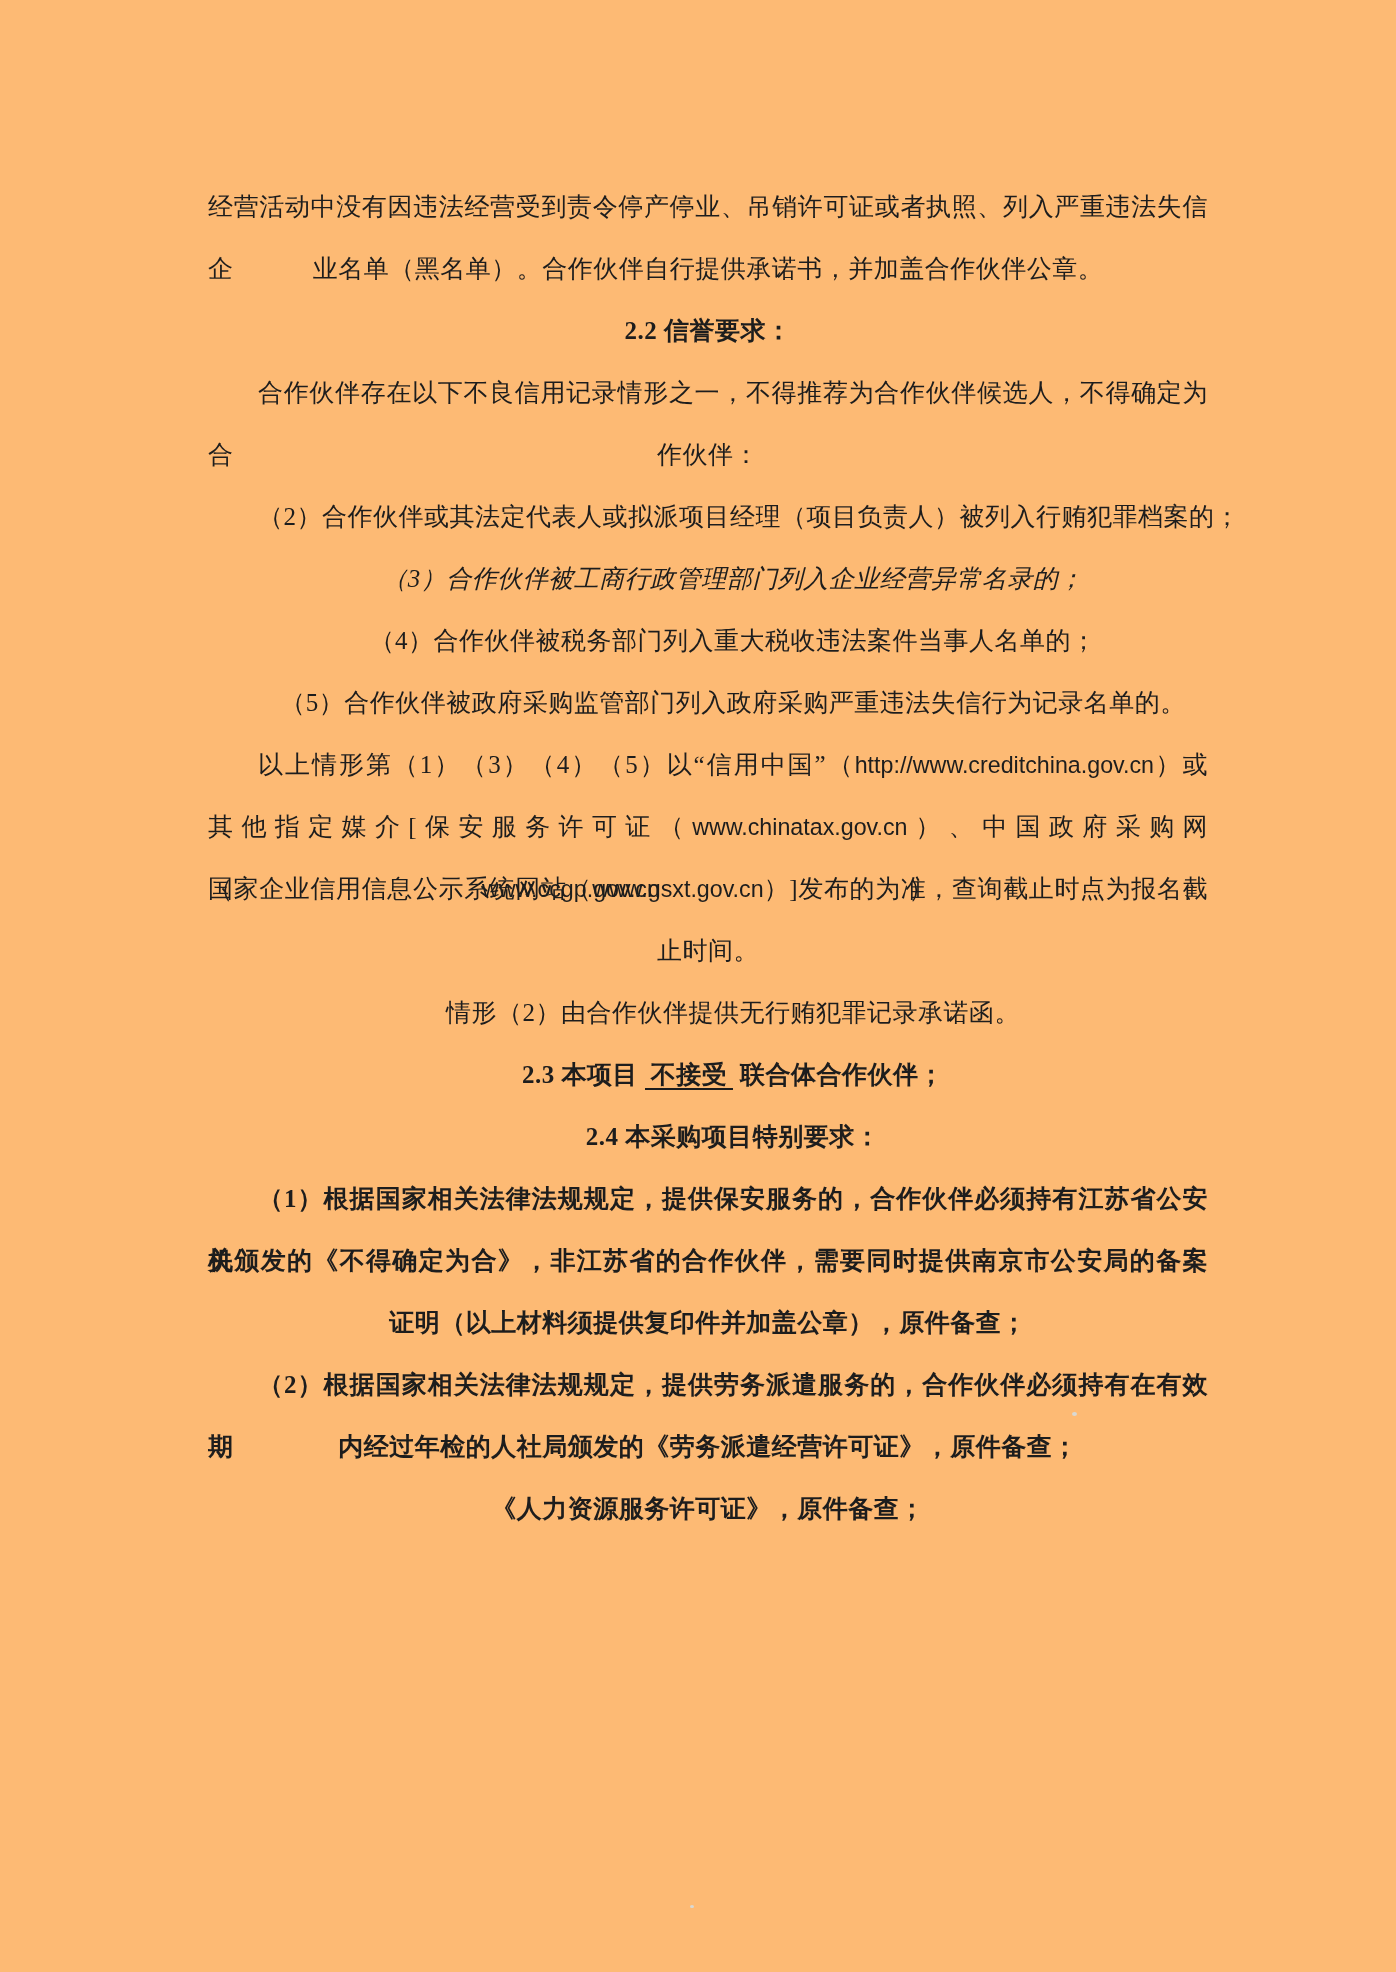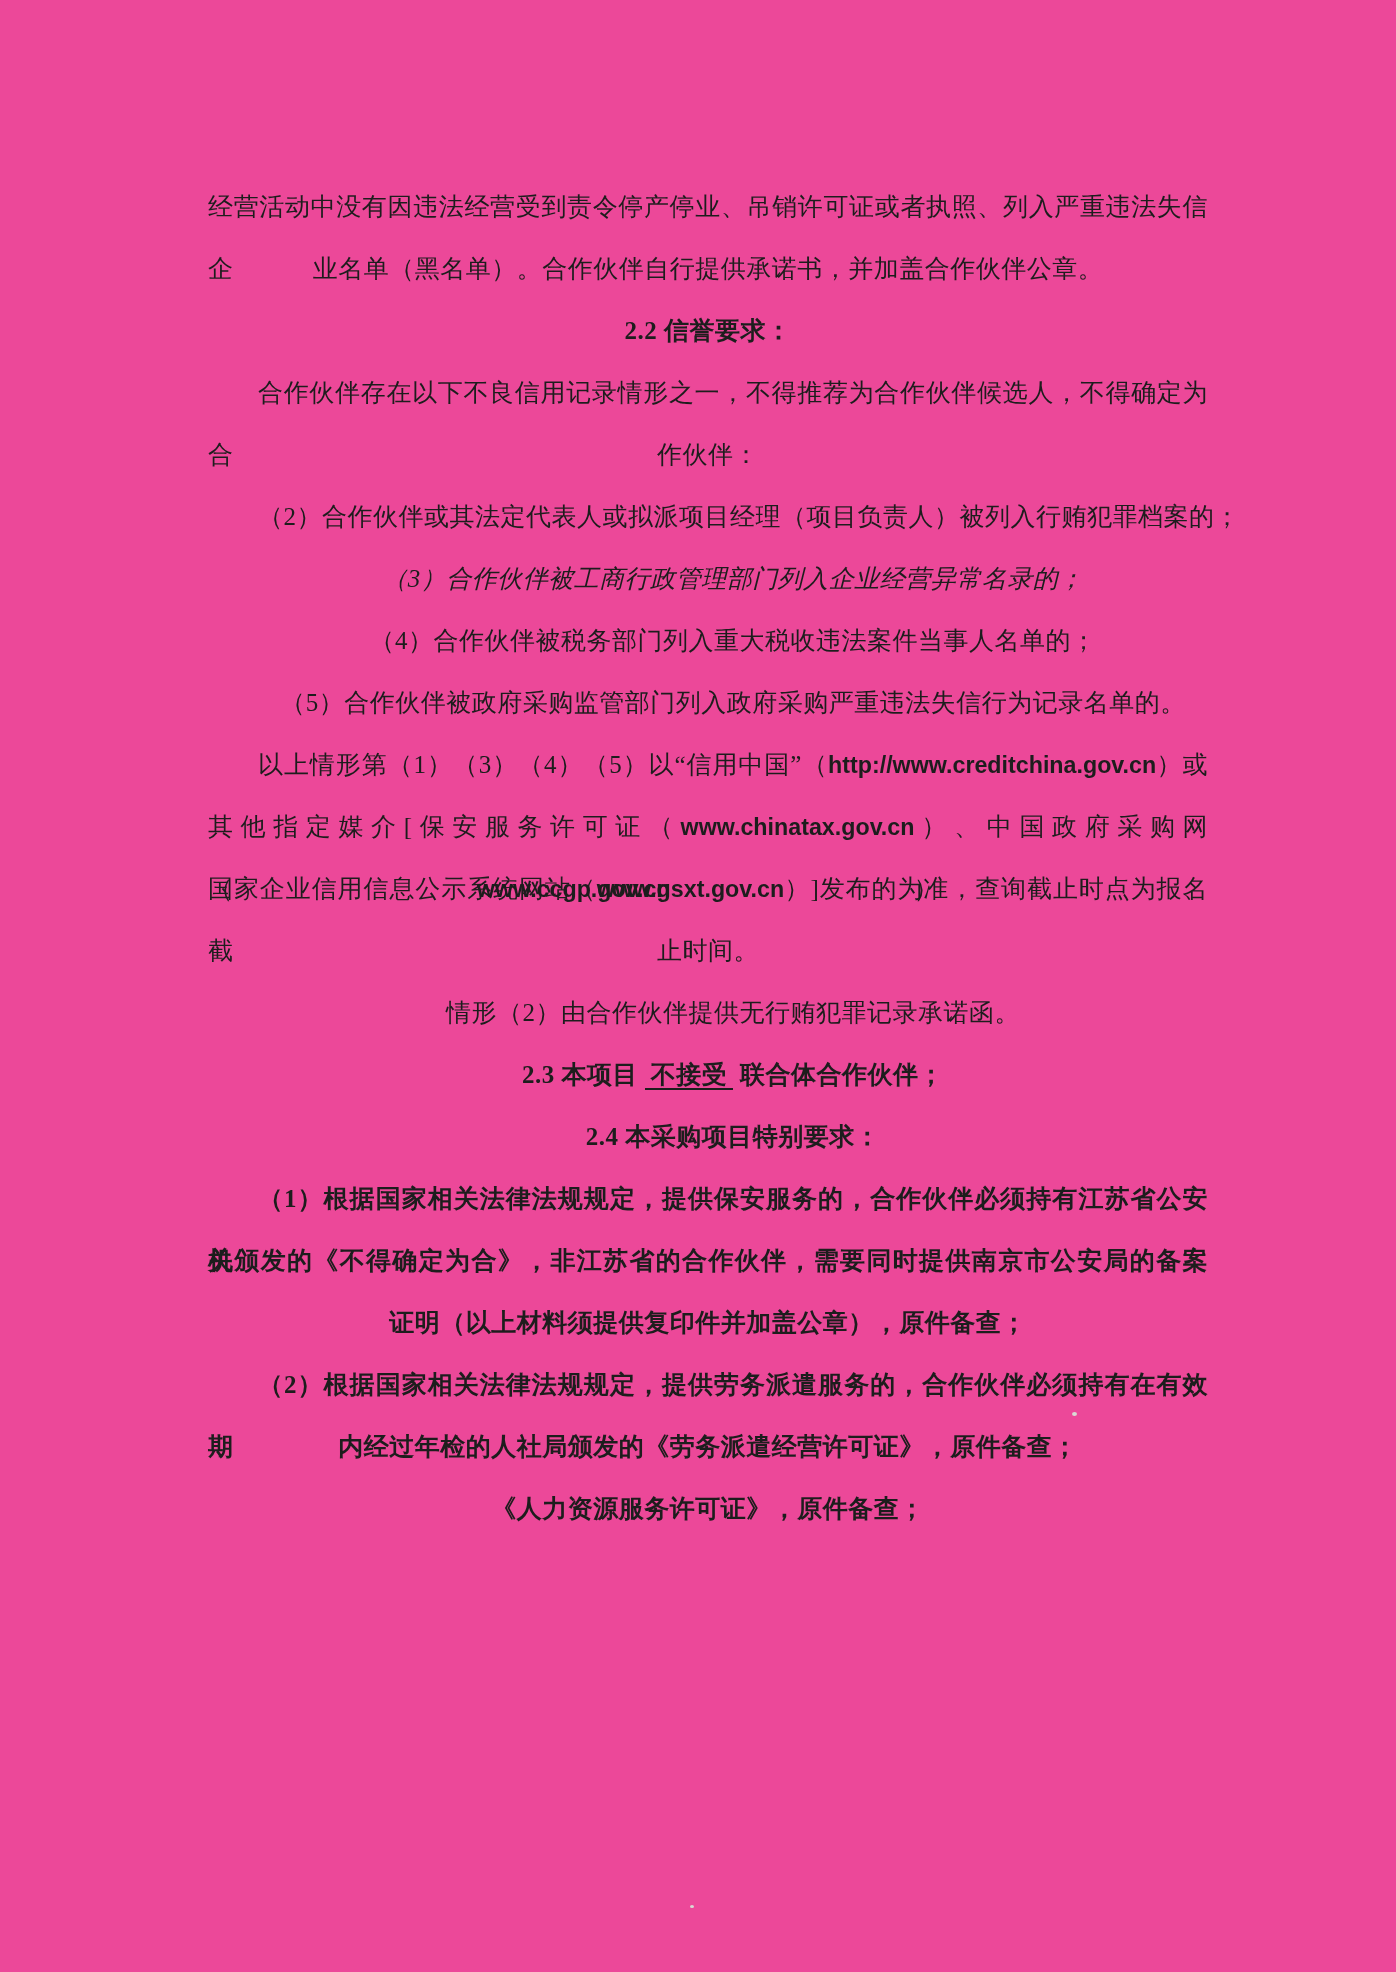--- a/index.html
+++ b/index.html
@@ -37,31 +37,31 @@
   }
   .line.b{
     font-weight:700;
   }
   .u{
     border-bottom:2px solid currentColor;
     padding:0 6px;
   }
   .latin{
     font-family:"Liberation Sans","DejaVu Sans",sans-serif;
-    font-weight:700;
+    font-weight:400;
     font-size:0.93em;
     letter-spacing:0;
   }
   
   .speck{position:absolute;background:#d9d9d4;border-radius:50%;}
 </style>
 </head>
 <body>
 
-<div class="page" style="background: #ec4899; color: rgb(29, 29, 29);">
+<div class="page" style="background: #fdba74; color: rgb(29, 29, 29);">
   <div class="doc-lines" id="doc-lines">
       <div class="line j"><span>经营活动中没有因违法经营受到责令停产停业、吊销许可证或者执照、列入严重违法失信企</span></div>
       <div class="line"><span>业名单（黑名单）。合作伙伴自行提供承诺书，并加盖合作伙伴公章。</span></div>
       <div class="line b"><span>2.2 信誉要求：</span></div>
       <div class="line j" style="text-indent: 2em;"><span>合作伙伴存在以下不良信用记录情形之一，不得推荐为合作伙伴候选人，不得确定为合</span></div>
       <div class="line"><span>作伙伴：</span></div>
       <div class="line" style="text-indent: 2em;"><span>（2）合作伙伴或其法定代表人或拟派项目经理（项目负责人）被列入行贿犯罪档案的；</span></div>
       <div class="line" style="text-indent: 2em; font-style: italic;"><span>（3）合作伙伴被工商行政管理部门列入企业经营异常名录的；</span></div>
       <div class="line" style="text-indent: 2em;"><span>（4）合作伙伴被税务部门列入重大税收违法案件当事人名单的；</span></div>
       <div class="line" style="text-indent: 2em;"><span>（5）合作伙伴被政府采购监管部门列入政府采购严重违法失信行为记录名单的。</span></div>

